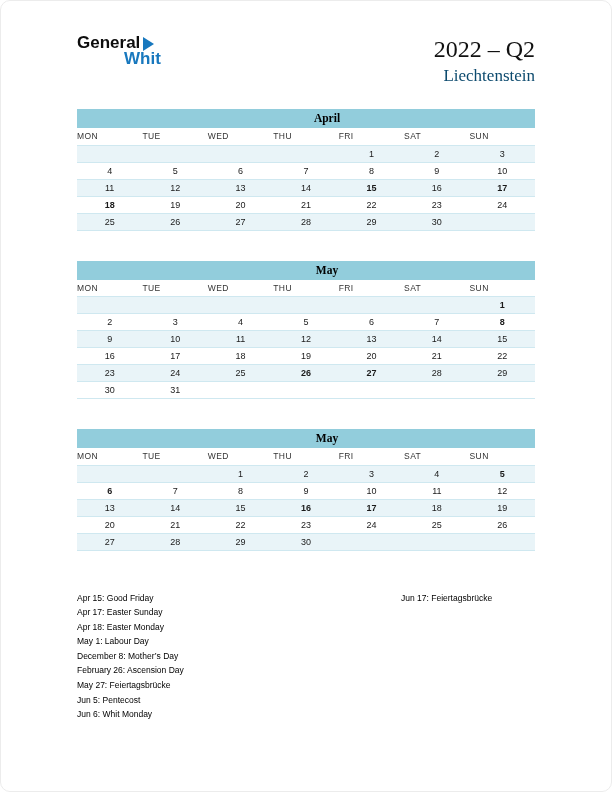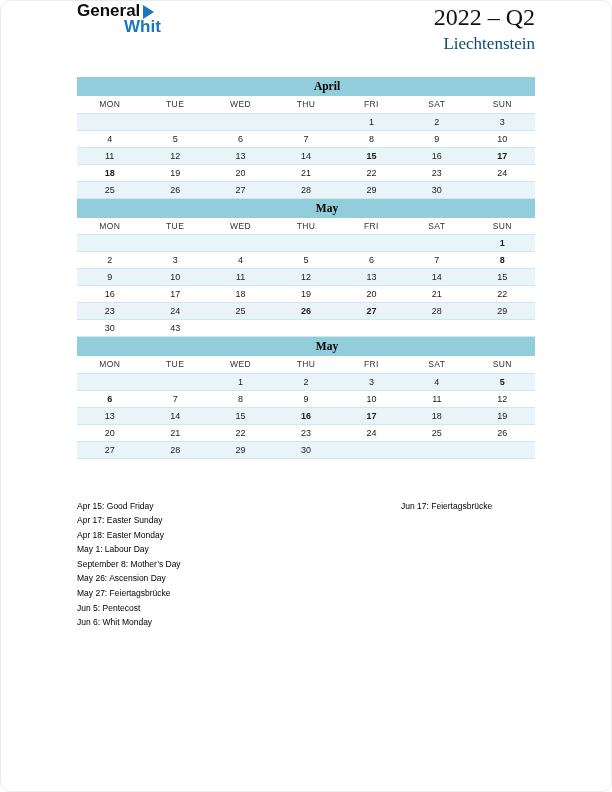--- a/index.html
+++ b/index.html
@@ -17,48 +17,48 @@
     color:#1a1a1a;
   }
   .page{
     width:612px;height:792px;
     background:#fff;
     border:1px solid #ececec;
     border-radius:10px;
     overflow:hidden;
   }
   .content{width:458px;margin:0 auto;}
-  .header{display:flex;justify-content:space-between;align-items:flex-start;}
+  .header{display:flex;justify-content:space-between;align-items:flex-start;padding-top:32px;}
   .logo{font-weight:bold;font-size:17px;line-height:19px;}
   .logo-line1{display:flex;align-items:center;}
   .logo-general{color:#0d0d0d;}
   .logo-triangle{
     width:0;height:0;margin-left:3px;margin-top:2px;
     border-left:11px solid var(--logo-blue);
     border-top:7px solid transparent;
     border-bottom:7px solid transparent;
   }
   .logo-blue{color:var(--logo-blue);display:block;margin-left:47px;margin-top:-3px;}
   .title-block{text-align:right;font-family:"Liberation Serif", serif;}
   .quarter-title{font-size:24px;line-height:32px;color:#111;}
   .region{font-size:17px;line-height:22px;color:#0c4a6e;}
 
   .months{margin-top:22px;}
   .month{margin-top:0;}
-  .month + .month{}
+  .month + .month{margin-top:30px;}
   .month-bar{
     background:var(--header-bar);
     height:19px;line-height:19px;
     text-align:center;font-weight:bold;font-size:11.5px;
     font-family:"Liberation Serif", serif;color:#000;padding-left:42px;
   }
   table.grid{width:100%;border-collapse:collapse;table-layout:fixed;}
   table.grid th{
     height:17px;font-weight:normal;font-size:8.5px;color:#333;
-    letter-spacing:.4px;text-align:center;vertical-align:middle;
+    letter-spacing:.4px;text-align:left;vertical-align:middle;
     border-bottom:1px solid var(--grid-line);
   }
   table.grid td{
     height:17px;font-size:9px;text-align:center;vertical-align:middle;
     border-bottom:1px solid var(--grid-line);color:#1a1a1a;
   }
   tr.tint{background:var(--row-stripe);}
   td.holiday{color:var(--holiday-red);font-weight:bold;}
 
   .holidays{display:flex;margin-top:40px;font-size:8.5px;line-height:14.6px;color:#000;justify-content:flex-end;}
@@ -203,21 +203,21 @@
                 <td>23</td>
                 <td>24</td>
                 <td>25</td>
                 <td class="holiday">26</td>
                 <td class="holiday">27</td>
                 <td>28</td>
                 <td>29</td>
               </tr>
               <tr>
                 <td>30</td>
-                <td>43</td>
+                <td>31</td>
                 <td></td>
                 <td></td>
                 <td></td>
                 <td></td>
                 <td></td>
               </tr>
             </tbody>
           </table>
         </section>
         <section class="month">
@@ -284,22 +284,22 @@
           </table>
         </section>
       </div>
 
     <div class="holidays">
       <div class="col-left" id="holidays-left">
           <div class="holiday-line">Apr 15: Good Friday</div>
           <div class="holiday-line">Apr 17: Easter Sunday</div>
           <div class="holiday-line">Apr 18: Easter Monday</div>
           <div class="holiday-line">May 1: Labour Day</div>
-          <div class="holiday-line">September 8: Mother’s Day</div>
-          <div class="holiday-line">May 26: Ascension Day</div>
+          <div class="holiday-line">December 8: Mother’s Day</div>
+          <div class="holiday-line">February 26: Ascension Day</div>
           <div class="holiday-line">May 27: Feiertagsbrücke</div>
           <div class="holiday-line">Jun 5: Pentecost</div>
           <div class="holiday-line">Jun 6: Whit Monday</div>
         </div>
       <div class="col-right" id="holidays-right">
           <div class="holiday-line">Jun 17: Feiertagsbrücke</div>
         </div>
     </div>
   </div>
 </div>

